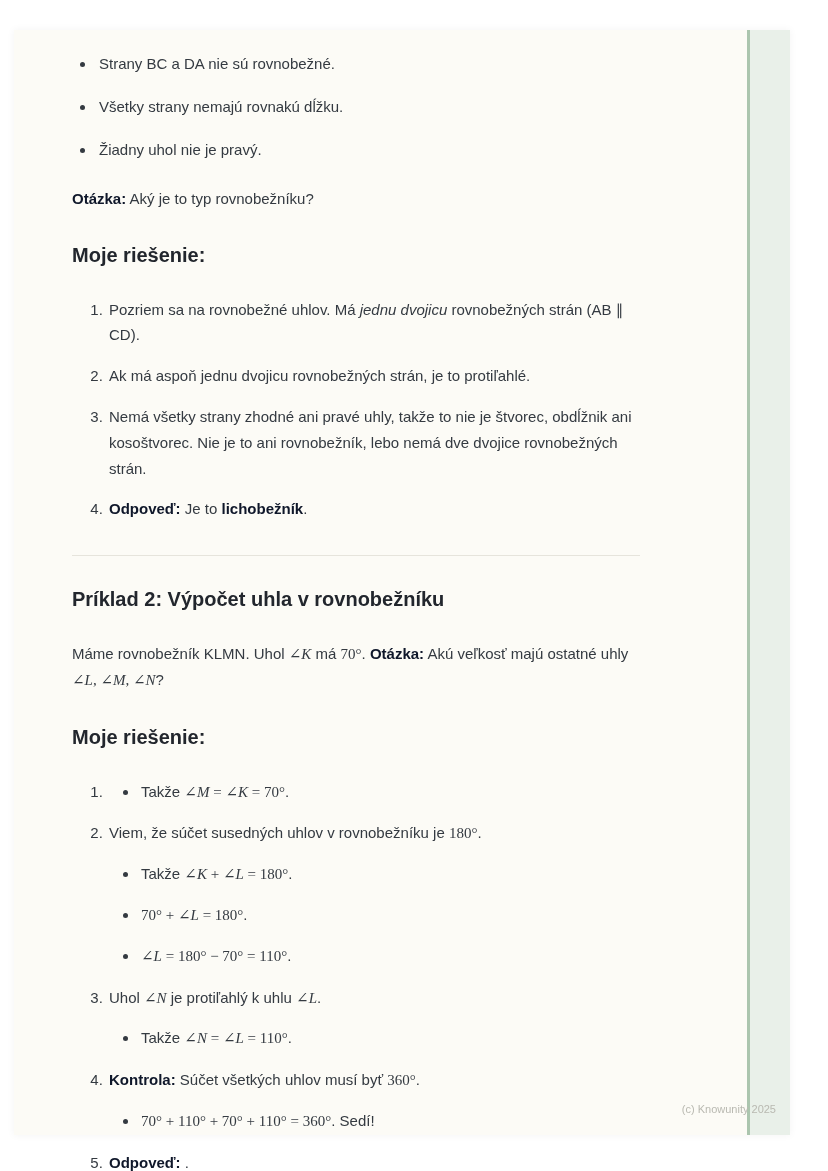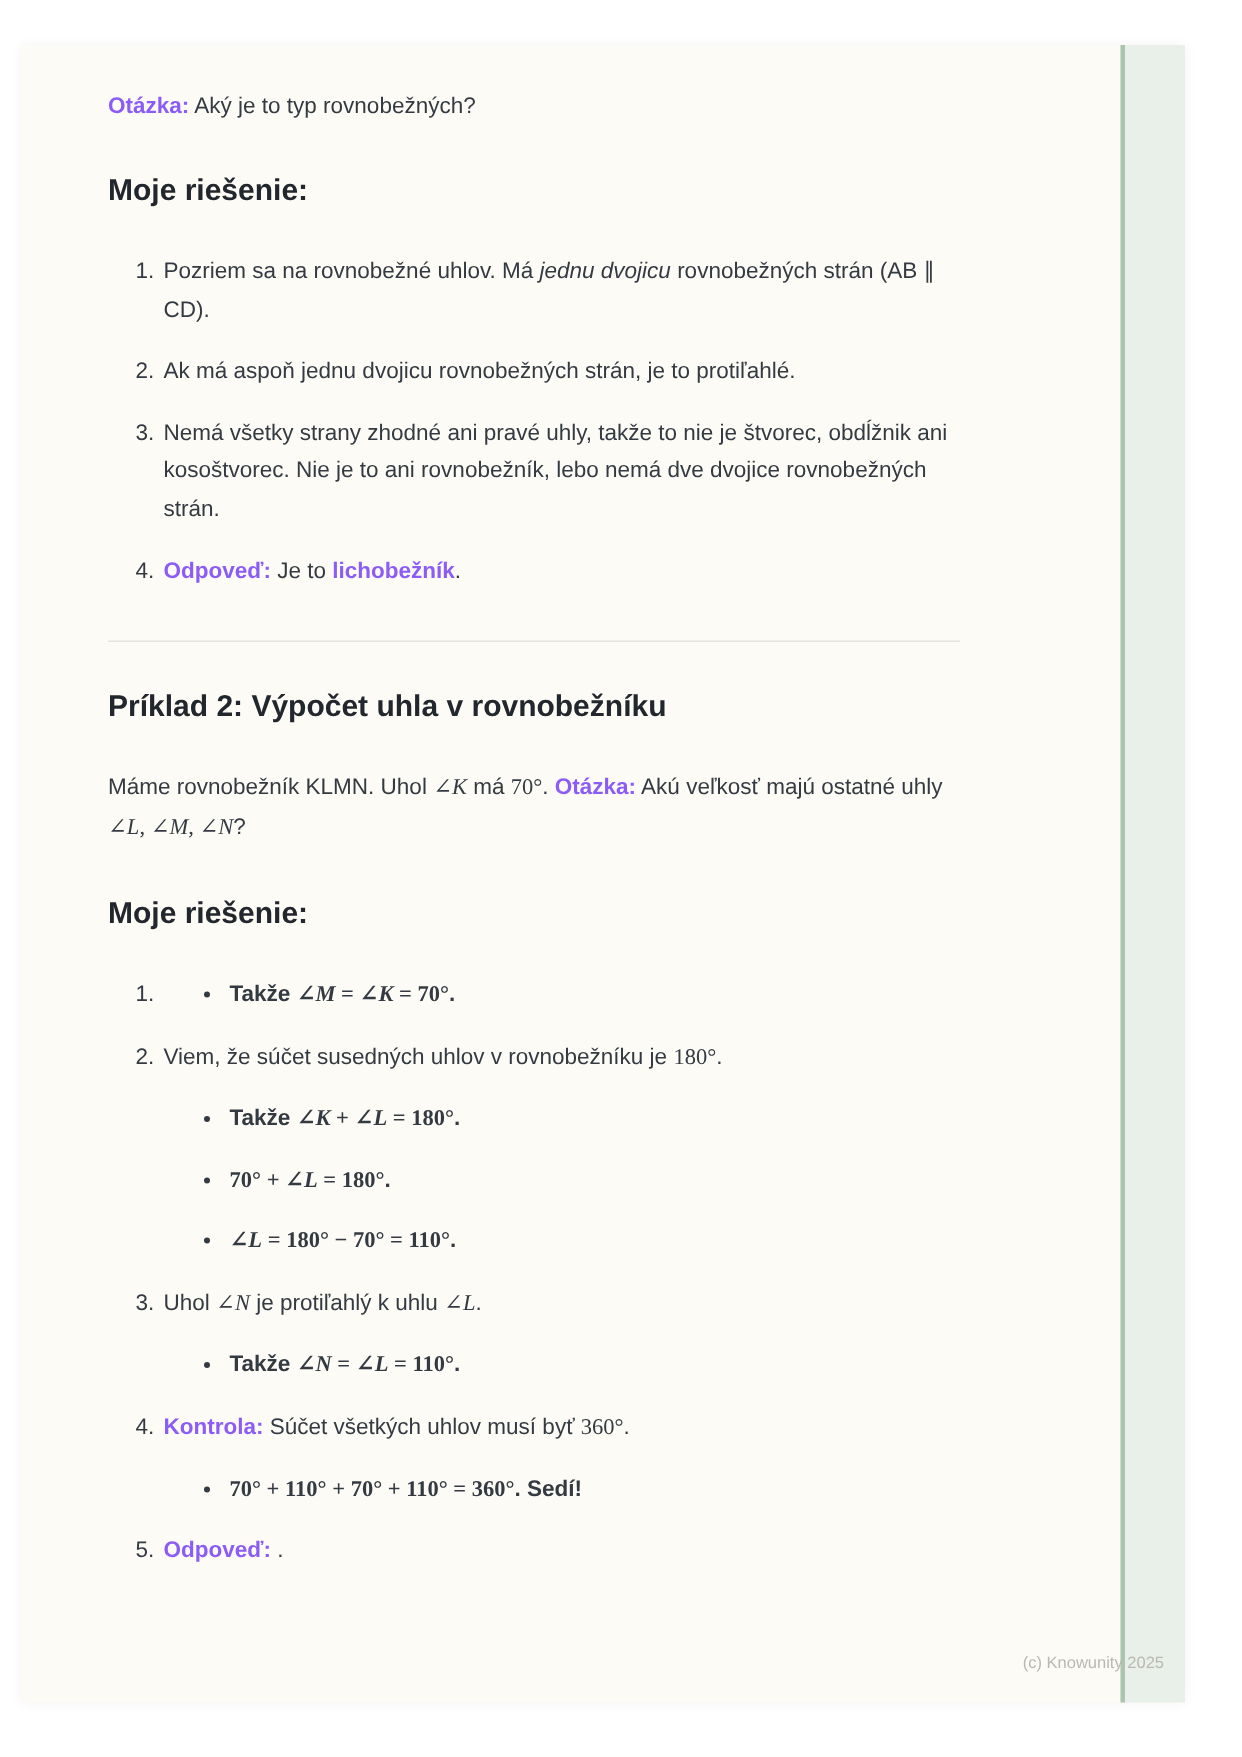--- a/index.html
+++ b/index.html
@@ -33,47 +33,52 @@
     color: #22262D;
     font-size: 20px;
     margin-top: 26px;
   }
   p { margin-top: 24px; }
   ul.bullets { list-style: disc; padding-left: 24px; margin-top: 6px; }
   ul.bullets li { margin: 17px 0; padding-left: 3px; }
   ol.num { padding-left: 35px; margin-top: 24px; }
   ol.num > li { margin: 15px 0; padding-left: 2px; }
   ol.num ul { list-style: disc; padding-left: 26px; margin-top: 12px; }
-  ol.num ul li { margin: 14px 16px; padding-left: 2px; font-weight: bold; }
+  ol.num ul li { margin: 14px 4px; padding-left: 2px; }
   hr {
     border: none;
     border-top: 1px solid #E6E4DC;
     margin: 33px 0 0 0;
   }
   .footer {
     position: absolute;
     right: 14px; bottom: 20px;
     z-index: 2;
     font-size: 11px;
     color: #B9B9B1;
   }
-  .s-b { font-weight: 700; color: #8b5cf6; }
+  .s-b { font-weight: 700; color: #0f172a; }
   .s-i { font-style: italic; }
   .s-m { font-family: "Liberation Serif", "DejaVu Serif", serif; }
   .s-mi { font-family: "Liberation Serif", "DejaVu Serif", serif; font-style: italic; }
 </style>
 </head>
 <body>
 
 <div class="page-card">
   <div class="green-strip"></div>
 
   <div class="content">
+    <ul class="bullets">
+        <li>Strany BC a DA nie sú rovnobežné.</li>
+        <li>Všetky strany nemajú rovnakú dĺžku.</li>
+        <li>Žiadny uhol nie je pravý.</li>
+      </ul>
 
-    <p><span class="s-b">Otázka:</span><span> Aký je to typ rovnobežných?</span></p>
+    <p><span class="s-b">Otázka:</span><span> Aký je to typ rovnobežníku?</span></p>
 
     <p class="h">Moje riešenie:</p>
 
     <ol class="num">
         <li><span>Pozriem sa na rovnobežné uhlov. Má </span><span class="s-i">jednu dvojicu</span><span> rovnobežných strán (AB ∥ CD).</span></li>
         <li><span>Ak má aspoň jednu dvojicu rovnobežných strán, je to protiľahlé.</span></li>
         <li><span>Nemá všetky strany zhodné ani pravé uhly, takže to nie je štvorec, obdĺžnik ani kosoštvorec. Nie je to ani rovnobežník, lebo nemá dve dvojice rovnobežných strán.</span></li>
         <li><span class="s-b">Odpoveď:</span><span> Je to </span><span class="s-b">lichobežník</span><span>.</span></li>
       </ol>
 

